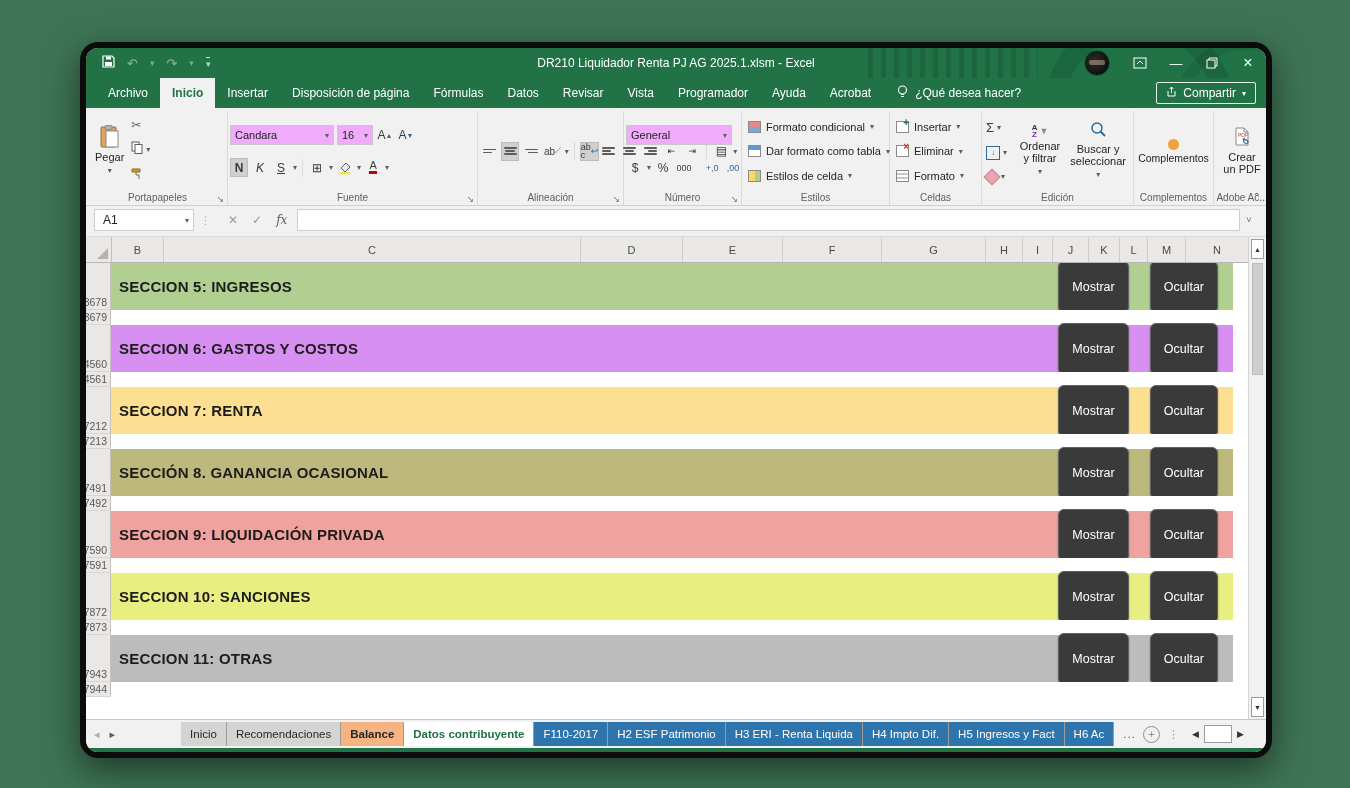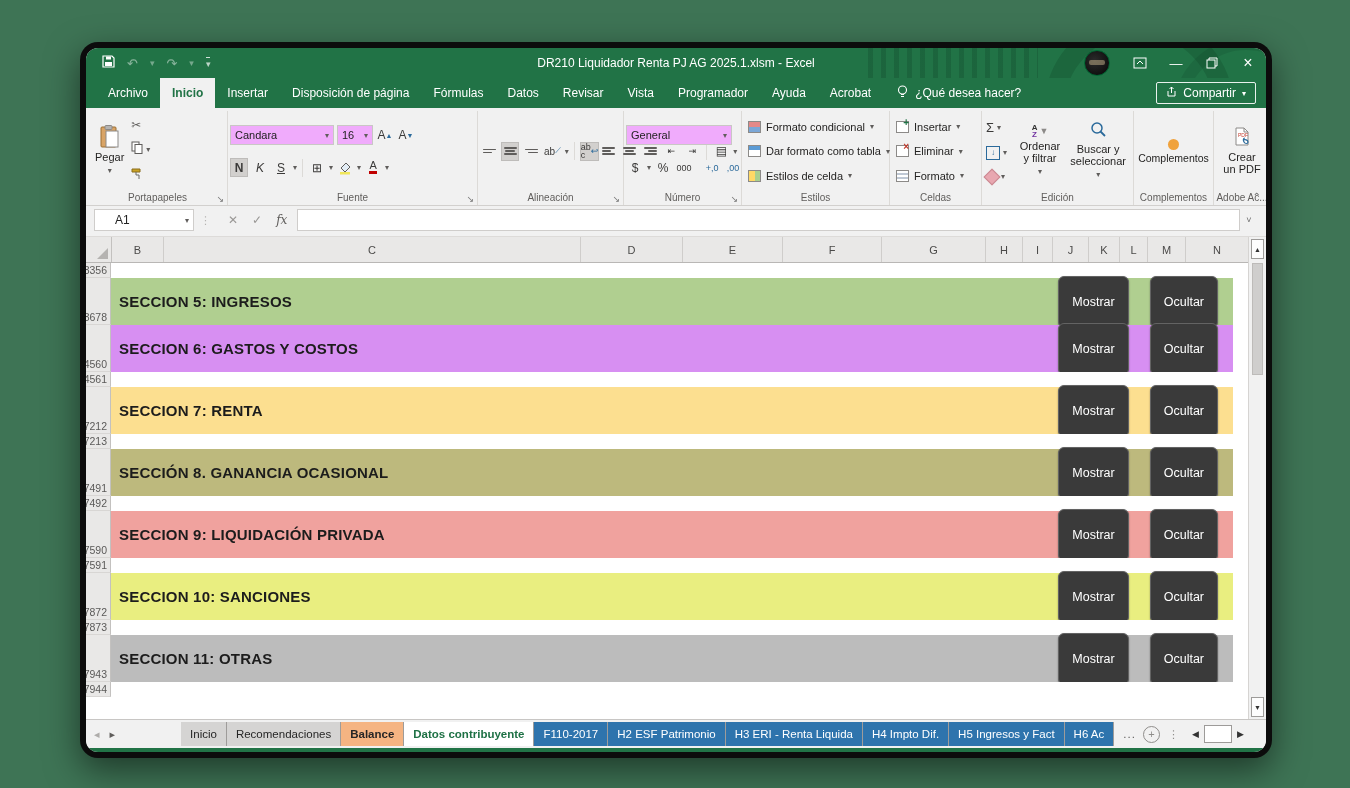--- a/index.html
+++ b/index.html
@@ -75,21 +75,21 @@
   .az{display:flex;flex-direction:column;font-size:8px;font-weight:bold;line-height:7px;}
   .az .a{color:#333;} .az .z{color:#7030a0;}
   .funnel{color:#8c8a88;font-size:9px;}
   .orangedot{width:11px;height:11px;border-radius:50%;background:#f0a23c;}
   .collapse{position:absolute;right:5px;bottom:3px;font-size:10px;color:#666;}
 
   
   .fbar{height:31px;background:#f1f1f1;display:flex;align-items:center;padding:3px 8px 5px 8px;
         box-sizing:border-box;flex:none;border-bottom:1px solid #dddbd9;gap:0;}
   .namebox{width:100px;height:22px;background:#fff;border:1px solid #cfcdcb;display:flex;
-           align-items:center;font-size:12px;color:#222;padding-left:20px;box-sizing:border-box;flex:none;}
+           align-items:center;font-size:12px;color:#222;padding-left:8px;box-sizing:border-box;flex:none;}
   .namebox .chev{margin-left:auto;margin-right:4px;}
   .fdots{color:#b5b3b1;font-size:11px;padding:0 6px;flex:none;letter-spacing:1px;}
   .fico{display:flex;align-items:center;gap:14px;padding:0 10px;flex:none;color:#9a9896;font-size:12px;}
   .fico .fx{font-family:"DejaVu Serif",serif;font-style:italic;color:#5f5d5b;}
   .finput{flex:1;height:22px;background:#fff;border:1px solid #cfcdcb;box-sizing:border-box;}
   .fchev{flex:none;width:18px;text-align:center;color:#666;font-size:9px;}
 
   
   .sheetwrap{flex:1;display:flex;flex-direction:column;background:#fff;position:relative;min-height:0;}
   .vscroll{position:absolute;top:0;right:0;bottom:0;width:18px;background:#f1f1f1;
@@ -510,35 +510,35 @@
           <div class="colh" style="width: 104px;">G</div>
           <div class="colh" style="width: 37px;">H</div>
           <div class="colh" style="width: 30px;">I</div>
           <div class="colh" style="width: 36px;">J</div>
           <div class="colh" style="width: 31px;">K</div>
           <div class="colh" style="width: 28px;">L</div>
           <div class="colh" style="width: 38px;">M</div>
           <div class="colh" style="width: 63px;">N</div>
         </div>
       <div class="gridrows" id="grid-rows">
-          <div class="grow" style="height: 15px;">
-            <div class="rowh">3356</div>
-            <div class="rcontent"></div>
-          </div>
           <div class="grow tall" style="height: 47px;">
             <div class="rowh">3678</div>
             <div class="rcontent">
               <div class="band" style="background: rgb(176, 207, 144);">
                 <span class="bandlabel">SECCION 5: INGRESOS</span>
                 <div class="bandbtns">
                   <div class="bandbtn">Mostrar</div>
                   <div class="bandbtn">Ocultar</div>
                 </div>
               </div>
             </div>
+          </div>
+          <div class="grow" style="height: 15px;">
+            <div class="rowh">3679</div>
+            <div class="rcontent"></div>
           </div>
           <div class="grow tall" style="height: 47px;">
             <div class="rowh">4560</div>
             <div class="rcontent">
               <div class="band" style="background: rgb(215, 143, 242);">
                 <span class="bandlabel">SECCION 6: GASTOS Y COSTOS</span>
                 <div class="bandbtns">
                   <div class="bandbtn">Mostrar</div>
                   <div class="bandbtn">Ocultar</div>
                 </div>

